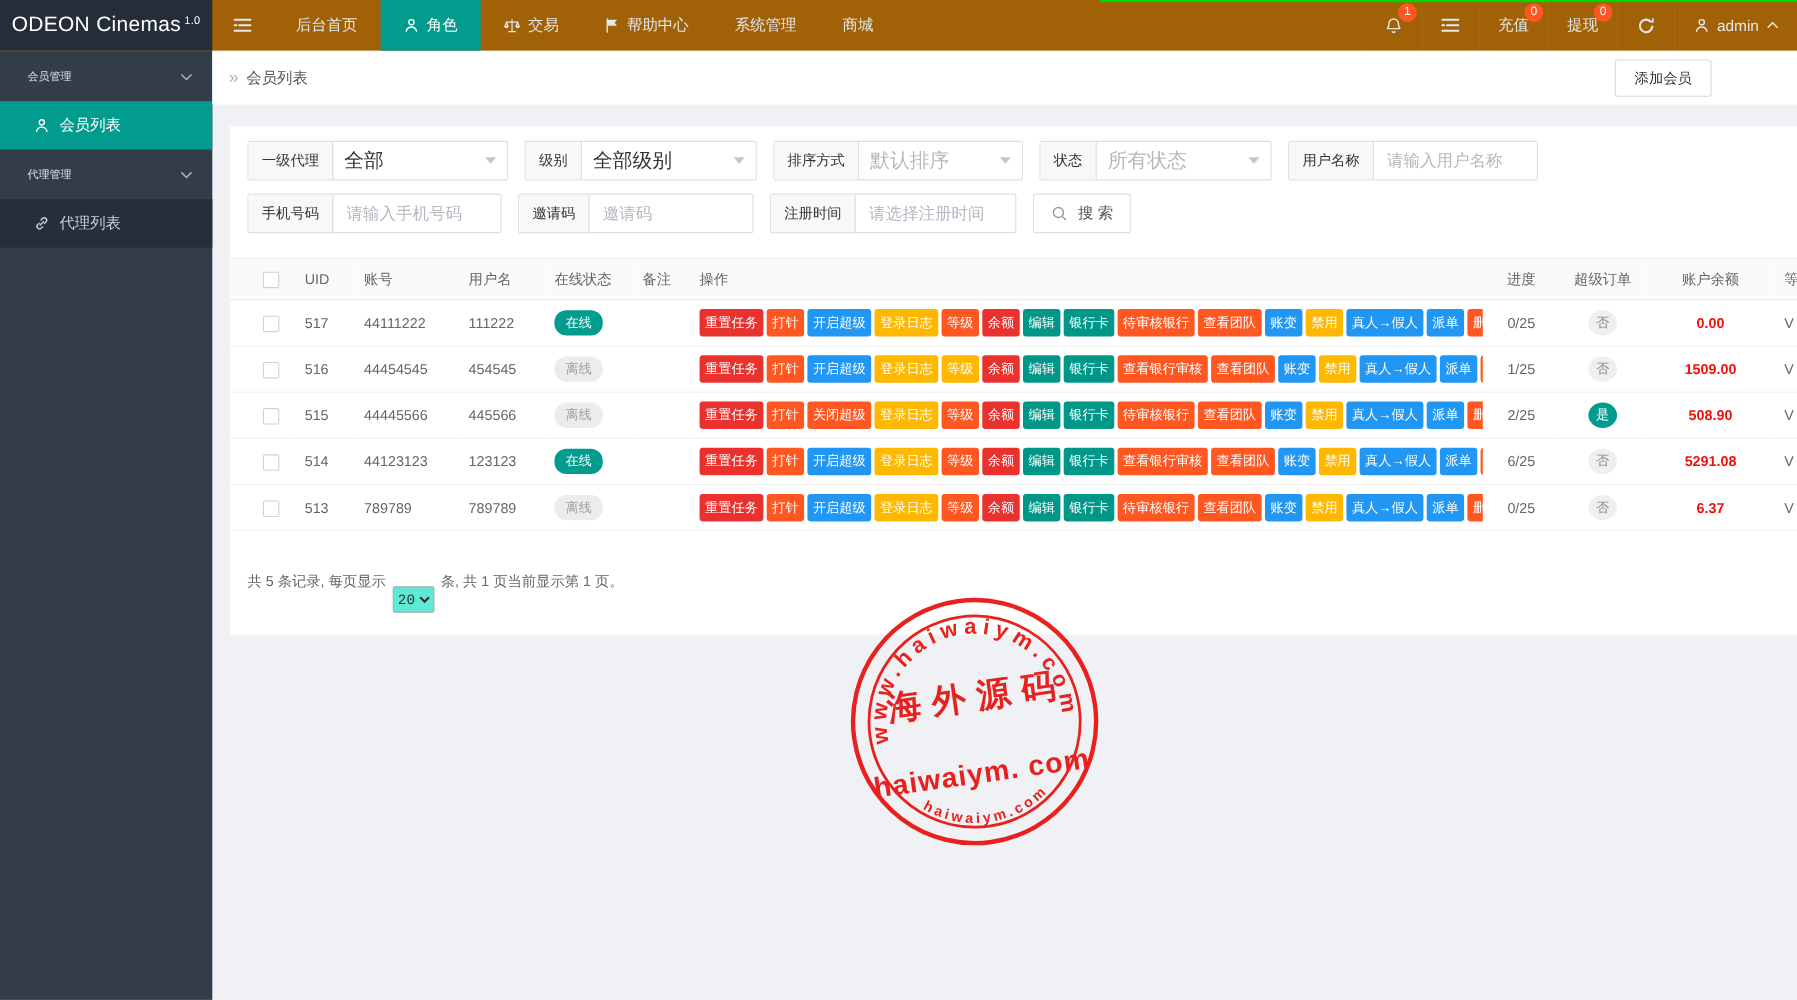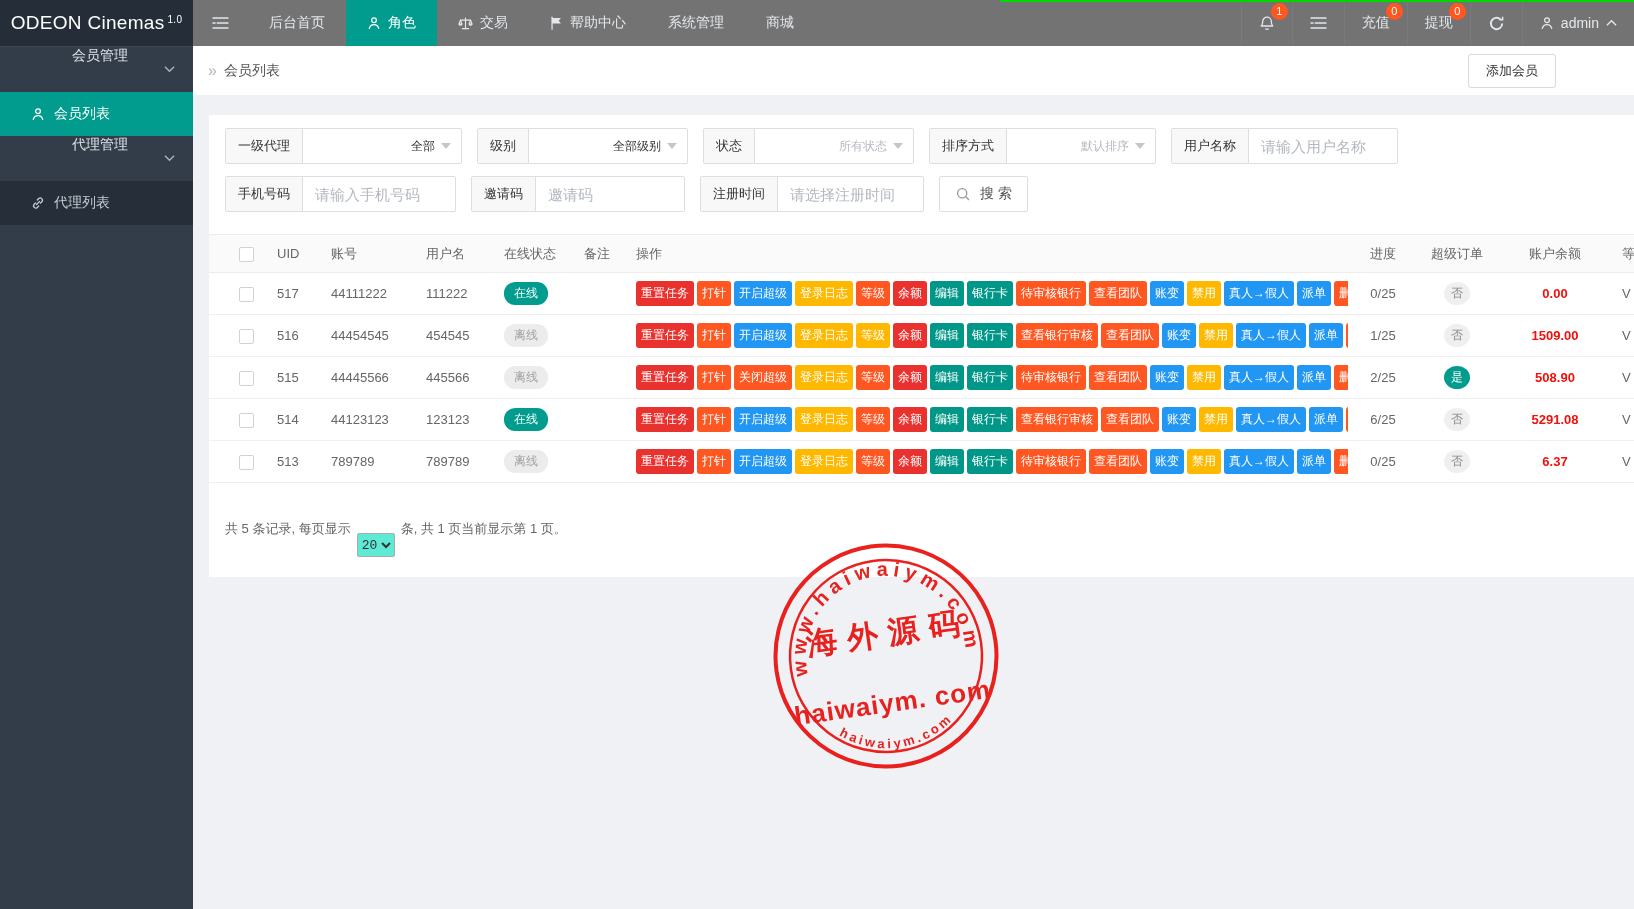--- a/index.html
+++ b/index.html
@@ -3,21 +3,21 @@
 <meta charset="utf-8">
 <style>
   * { box-sizing: border-box; }
   html,body { margin:0; padding:0; }
   body {
     width:1634px; height:909px; overflow:hidden; position:relative;
     font-family:"Liberation Sans","DejaVu Sans",sans-serif;
     background:#eff1f4; color:#666;
   }
   
-  .topbar { position:absolute; top:0; left:0; right:0; height:46px; background:#737373; display:flex; z-index:20; }
+  .topbar { position:absolute; top:0; left:0; right:0; height:46px; background:#a16207; display:flex; z-index:20; }
   .progress-line { position:absolute; top:0; left:1000px; right:0; height:2px; background:#00d600; z-index:30; }
   .logo { width:193px; flex:0 0 193px; background:#242d38; color:#fff; font-size:19px;
           display:flex; align-items:center; justify-content:center; letter-spacing:.3px; }
   .logo sup { font-size:10px; margin-left:3px; transform:translateY(-4px); }
   .nav-left { display:flex; align-items:stretch; }
   .nav-item { display:flex; align-items:center; gap:7px; padding:0 21px; color:#e4e8ec; font-size:14px; cursor:pointer; }
   .nav-item.icon-btn { padding:0 19px; }
   .nav-item.active { background:#019c8d; color:#fff; }
   .nav-icon { display:flex; align-items:center; }
   .nav-right { margin-left:auto; display:flex; align-items:stretch; }
@@ -25,21 +25,21 @@
             padding:0 17px; color:#e4e8ec; font-size:14px; cursor:pointer;
             border-left:1px solid rgba(255,255,255,.05); }
   .badge { position:absolute; top:3px; right:4px; min-width:17px; height:17px; border-radius:9px;
            background:#ff5722; color:#fff; font-size:11px; line-height:17px; text-align:center; padding:0 3px; }
   .time-box { flex-direction:column; justify-content:center; gap:1px; padding:0 22px; cursor:default; line-height:1.35; text-align:center; }
   .time-label { font-size:13px; }
   .time-value { font-size:14px; }
   
   .sidebar { position:absolute; top:46px; left:0; bottom:0; width:193px; background:#333d49; border-top:1px solid #3d4855; }
   .side-group-header { height:45px; display:flex; align-items:center; padding:0 18px 0 25px;
-                       color:#dde2e8; font-size:14px; cursor:pointer;flex-direction:column; }
+                       color:#dde2e8; font-size:10px; cursor:pointer; }
   .side-group-header .chev { margin-left:auto; color:#aab3bd; display:flex; }
   .side-item { height:44px; display:flex; align-items:center; gap:9px; padding-left:31px;
                background:#252e39; color:#c6cdd4; font-size:14px; cursor:pointer; }
   .side-item.active { background:#019c8d; color:#fff; }
   .side-icon { display:flex; align-items:center; }
   
   .main { position:absolute; top:46px; left:193px; right:0; bottom:0; }
   .breadcrumb-bar { height:49px; background:#fff; display:flex; align-items:center; padding-left:15px; position:relative; }
   .crumb-icon { color:#b5b5b5; font-size:16px; margin-right:7px; }
   .crumb-title { color:#555; font-size:14px; }
@@ -47,21 +47,21 @@
              background:#fff; border:1px solid #d9d9d9; border-radius:3px; padding:7px 17px;
              font-size:13px; color:#333; cursor:pointer; font-family:inherit; }
   .card { margin:20px 0 0 16px; background:#fff; padding-top:13px; }
   
   .filters { padding-left:16px; }
   .filter-row { display:flex; align-items:center; margin-bottom:12px; }
   .filter-group { display:inline-flex; align-items:stretch; height:36px; border:1px solid #dcdee2;
                   border-radius:2px; margin-right:15px; background:#fff; }
   .filter-label { display:flex; align-items:center; padding:0 12px; background:#f8f8f8;
                   border-right:1px solid #dcdee2; color:#333; font-size:13px; white-space:nowrap; }
-  .filter-field { display:flex; align-items:center; padding:0 10px; font-size:12px; color:#333; cursor:pointer;text-align:right; }
+  .filter-field { display:flex; align-items:center; padding:0 10px; font-size:18px; color:#333; cursor:pointer; }
   .filter-field .val { flex:1; }
   .filter-field.muted .val { color:#b4b9c0; }
   .filter-field .caret { width:0; height:0; border-left:5px solid transparent; border-right:5px solid transparent;
                          border-top:6px solid #c3c7cd; margin-left:6px; }
   .filter-input-wrap { display:flex; align-items:center; padding:0 10px; }
   .filter-input-wrap input { border:none; outline:none; font-size:15px; color:#333; font-family:inherit; background:transparent; }
   .filter-input-wrap input::placeholder { color:#b4b9c0; }
   .search-btn { height:36px; display:inline-flex; align-items:center; gap:9px; padding:0 15px;
                 border:1px solid #dcdee2; border-radius:2px; background:#fff; font-size:14px;
                 color:#555; cursor:pointer; font-family:inherit; }
@@ -287,30 +287,30 @@
     </span>
   </div>
           <div class="filter-group">
     <span class="filter-label">级别</span>
     <span class="filter-field" style="width: 158px;">
       <span class="val">全部级别</span>
       <span class="caret"></span>
     </span>
   </div>
           <div class="filter-group">
+    <span class="filter-label">排序方式</span>
+    <span class="filter-field muted" style="width: 148px;">
+      <span class="val">默认排序</span>
+      <span class="caret"></span>
+    </span>
+  </div>
+          <div class="filter-group">
     <span class="filter-label">状态</span>
     <span class="filter-field muted" style="width: 158px;">
       <span class="val">所有状态</span>
-      <span class="caret"></span>
-    </span>
-  </div>
-          <div class="filter-group">
-    <span class="filter-label">排序方式</span>
-    <span class="filter-field muted" style="width: 148px;">
-      <span class="val">默认排序</span>
       <span class="caret"></span>
     </span>
   </div>
           <div class="filter-group">
     <span class="filter-label">用户名称</span>
     <span class="filter-input-wrap">
       <input type="text" placeholder="请输入用户名称" style="width: 128px;">
     </span>
   </div>
         </div>

